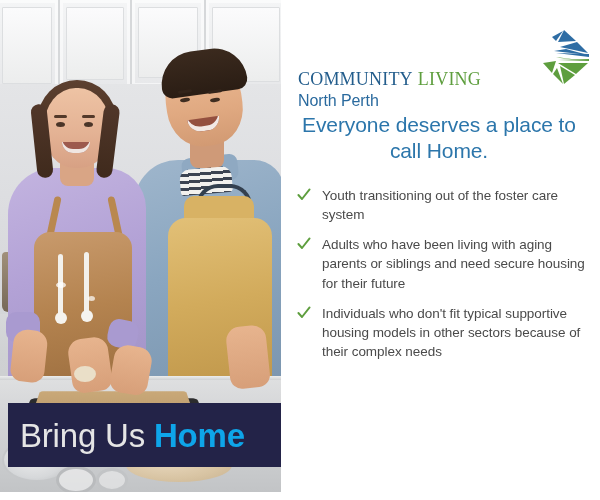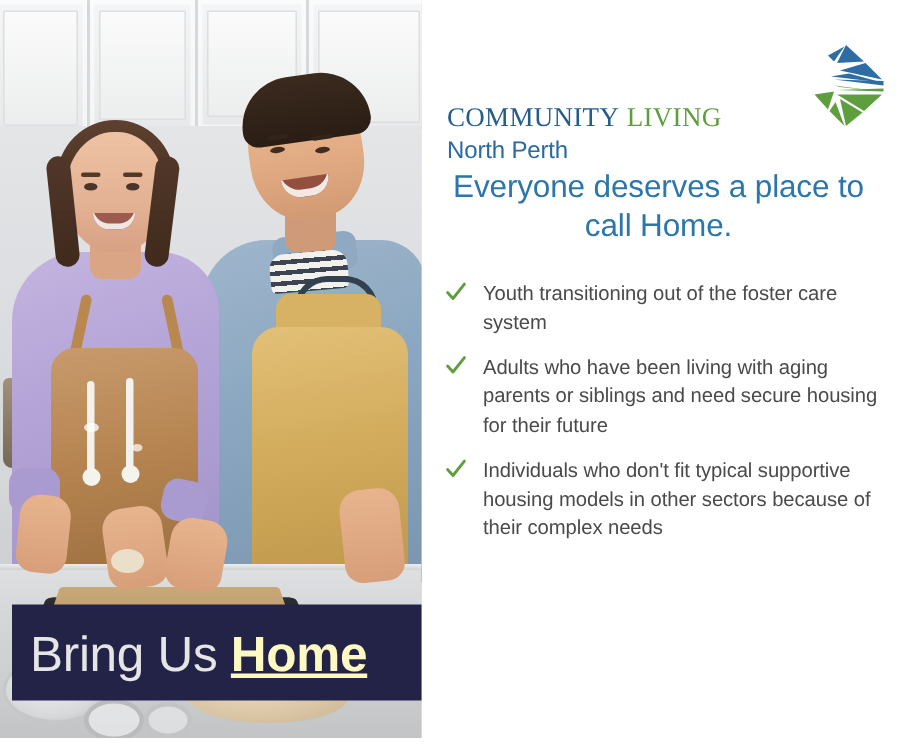--- a/index.html
+++ b/index.html
@@ -406,21 +406,21 @@
   }
   .banner-text {
     white-space: nowrap;
     font-size: 33px;
     line-height: 1;
     letter-spacing: -0.2px;
     padding-left: 12px;
     font-family: "Liberation Sans", sans-serif;
   }
   .banner-white { color: #e5e5e5; }
-  .banner-green { color: #fef9c3; font-weight: bold; text-decoration: underline; }
+  .banner-green { color: #0ea5e9; font-weight: bold; }
 
   
   .content {
     position: absolute;
     left: 286px;
     top: 0;
     width: 314px;
     height: 500px;
     background: #ffffff;
   }

